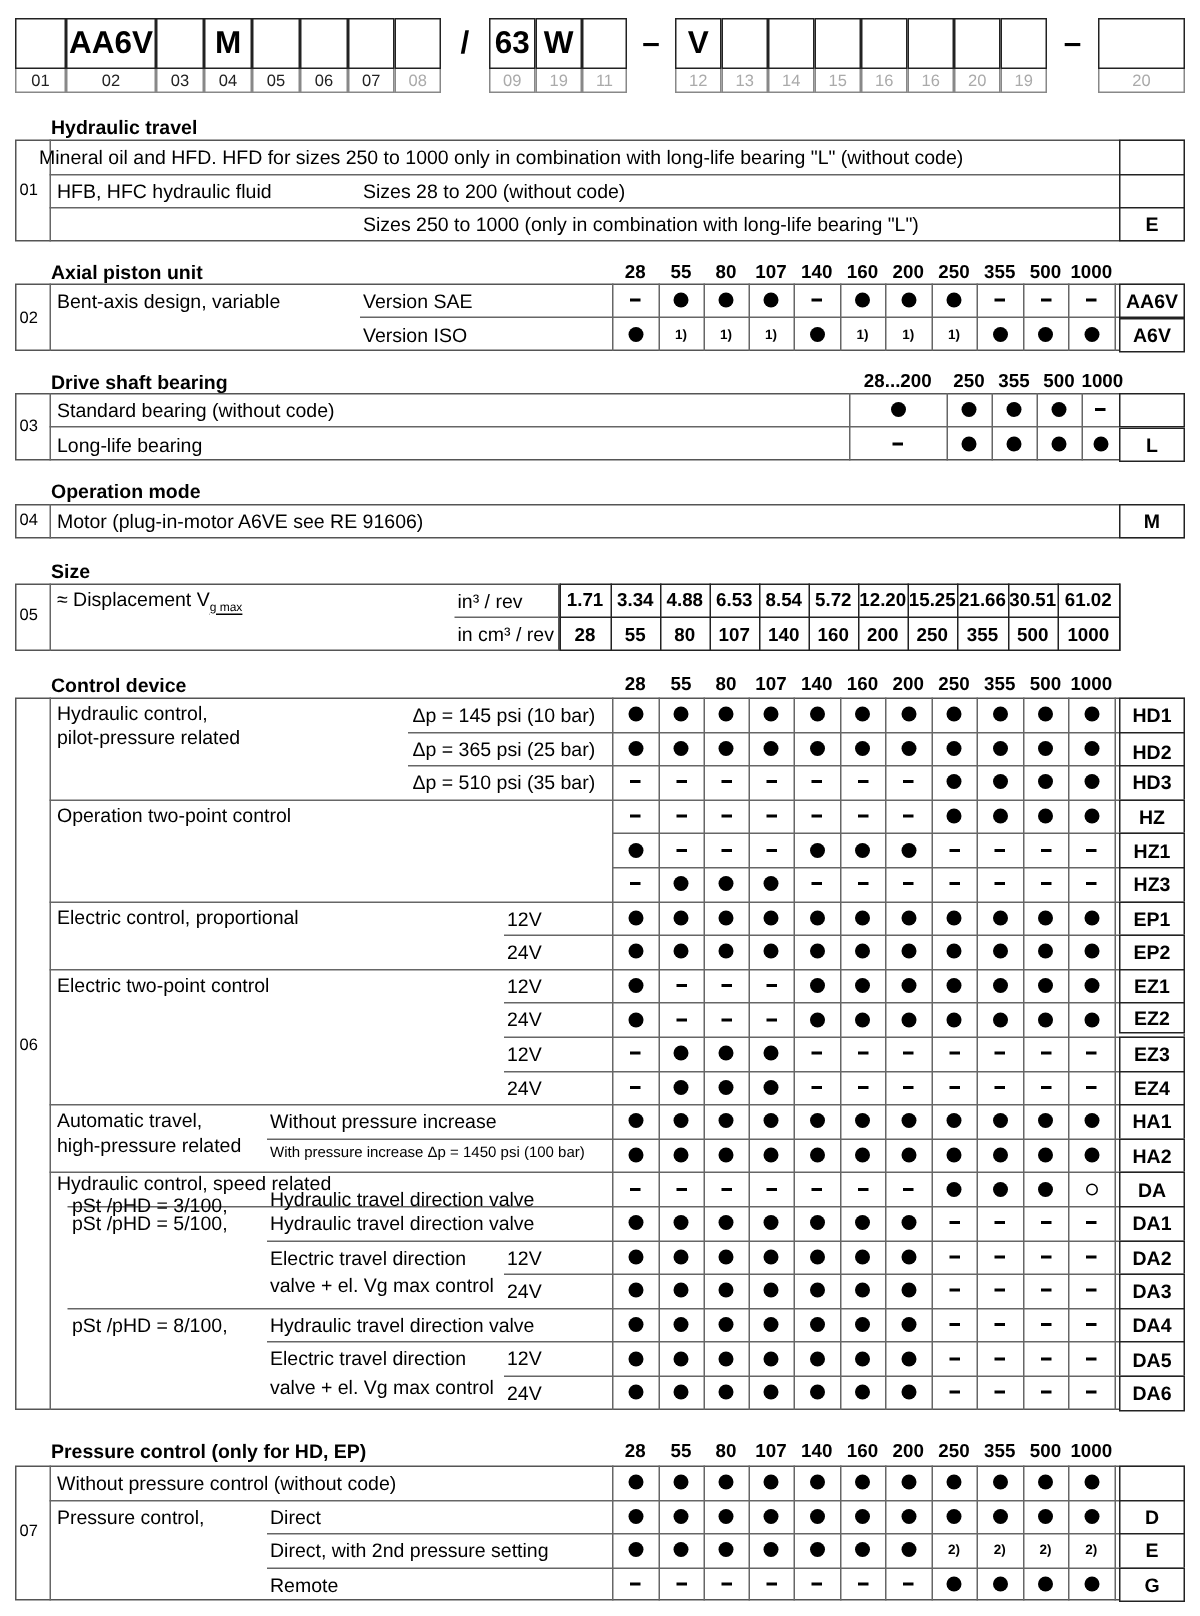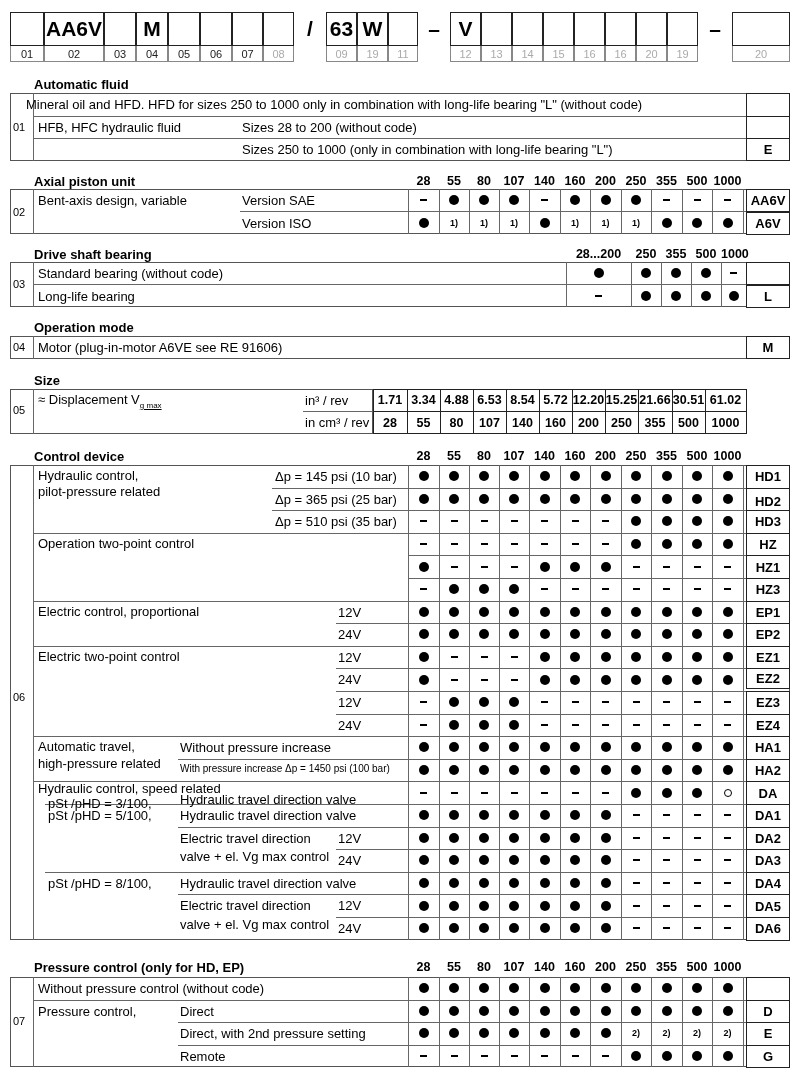--- a/index.html
+++ b/index.html
@@ -69,21 +69,21 @@
     <div class="ocnum grey" style="left: 574px; width: 31px;">16</div>
     <div class="ocbox" style="left: 605px; width: 31px;"></div>
     <div class="ocnum grey" style="left: 605px; width: 31px;">16</div>
     <div class="ocbox" style="left: 636px; width: 31px;"></div>
     <div class="ocnum grey" style="left: 636px; width: 31px;">20</div>
     <div class="ocbox" style="left: 667px; width: 31px;"></div>
     <div class="ocnum grey" style="left: 667px; width: 31px;">19</div>
     <div class="ocsep" style="left: 698px; width: 34px;">–</div>
     <div class="ocbox" style="left: 732px; width: 58px;"></div>
     <div class="ocnum grey" style="left: 732px; width: 58px;">20</div>
-    <div class="txt" style="left: 34px; top: 77px; font-weight: bold;">Automatic fluid</div>
+    <div class="txt" style="left: 34px; top: 77px; font-weight: bold;">Hydraulic travel</div>
     <div class="tblbox" style="left: 10px; top: 93px; width: 780px; height: 68px;"></div>
     <div class="line vl" style="left: 33px; top: 93px; height: 68px; background: rgb(102, 102, 102);"></div>
     <div class="line vl" style="left: 746px; top: 93px; height: 68px; background: rgb(102, 102, 102);"></div>
     <div class="line hl" style="left: 33px; top: 116px; width: 713px; background: rgb(102, 102, 102);"></div>
     <div class="line hl" style="left: 33px; top: 138px; width: 757px; background: rgb(102, 102, 102);"></div>
     <div class="line hl" style="left: 240px; top: 138px; width: 506px; background: rgb(102, 102, 102);"></div>
     <div class="txt" style="left: 26px; top: 97px;">Mineral oil and HFD. HFD for sizes 250 to 1000 only in combination with long-life bearing "L" (without code)</div>
     <div class="txt" style="left: 13px; top: 121px; font-size: 11px;">01</div>
     <div class="txt" style="left: 38px; top: 120px;">HFB, HFC hydraulic fluid</div>
     <div class="txt" style="left: 242px; top: 120px;">Sizes 28 to 200 (without code)</div>

